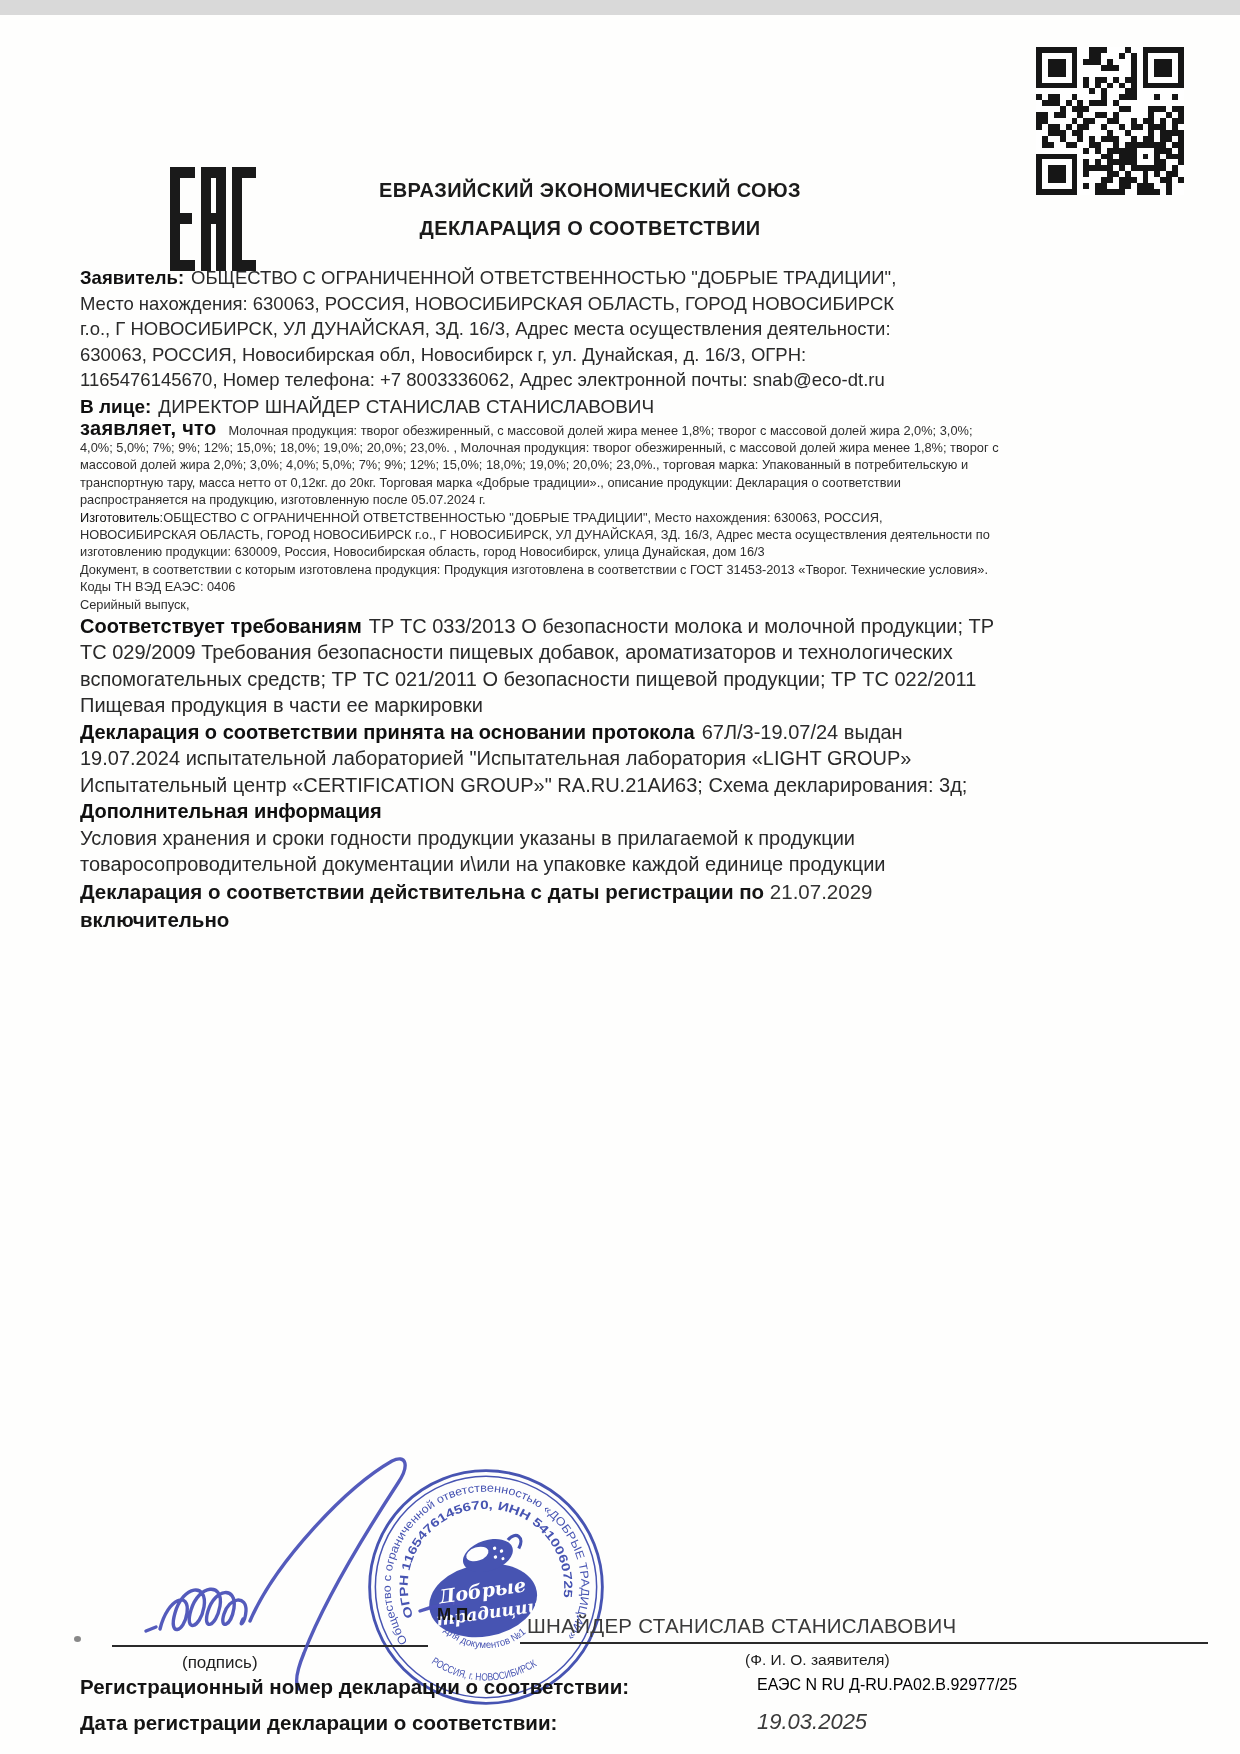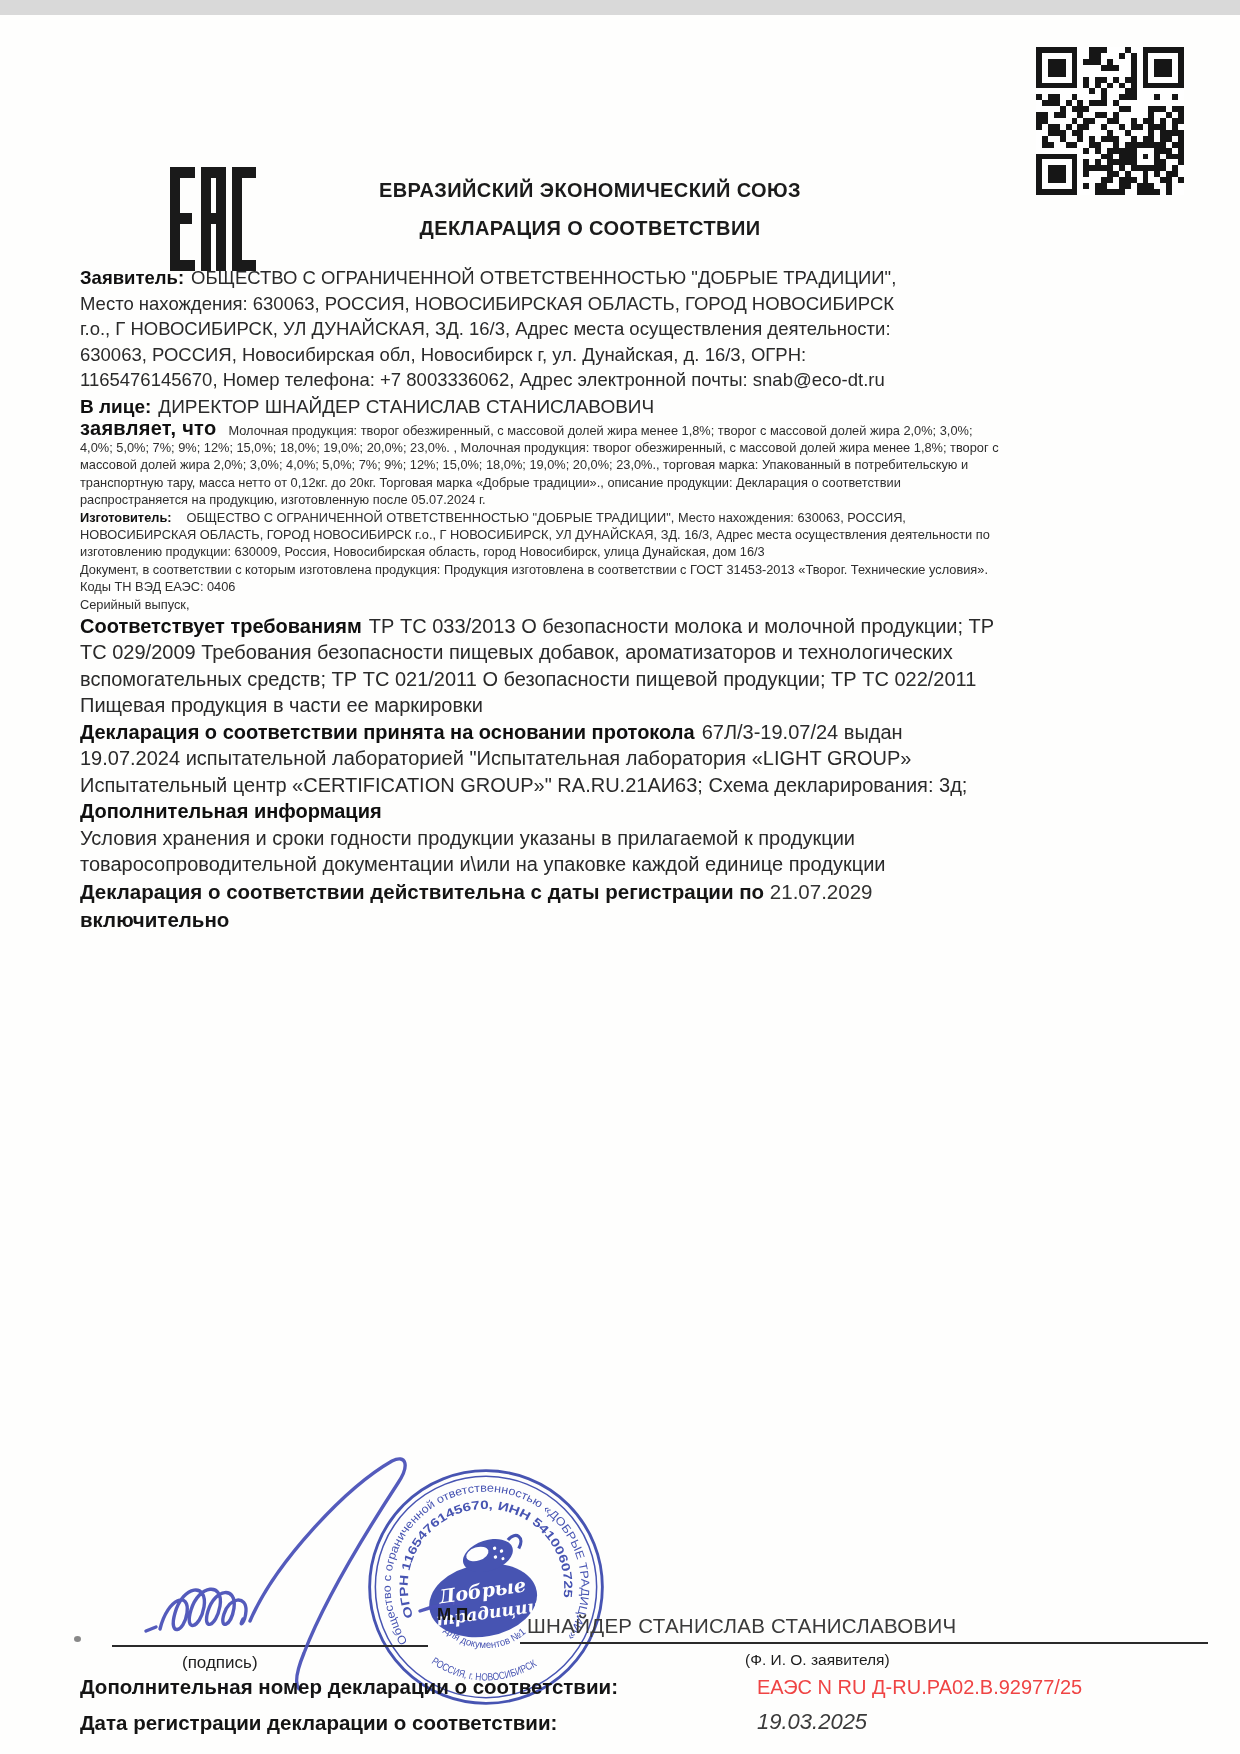--- a/index.html
+++ b/index.html
@@ -13,39 +13,39 @@
   .t1{font-size:20px;letter-spacing:.4px;}
   .t2{font-size:20px;margin-top:15px;letter-spacing:.4px;}
   
   .body{position:absolute;left:80px;top:250px;width:1060px;font-size:18.5px;line-height:25.5px;color:#2a2a2a;}
   .body p{margin:0;}
   .ln{display:block;}
   b.lbl{color:#0f0f0f;padding-right:7px;}
   .p-person{margin-top:3px;font-size:19px;line-height:27px;}
   .p-declare{margin-top:9px;font-size:12.8px;line-height:17.4px;color:#2e2e2e;}
   .declare-lbl{font-size:20px;font-weight:bold;color:#101010;letter-spacing:.3px;padding-right:12px;}
-  .sm-lbl{font-weight:bold;color:#101010;padding-right:15px;}
+  .sm-lbl{font-weight:normal;color:#101010;padding-right:0;}
   .p-conf{margin-top:11px;font-size:20px;line-height:26.5px;}
   .p-prot{margin-top:7px;font-size:20px;line-height:26.5px;}
   .p-add{margin-top:9px;font-size:20px;line-height:26.5px;}
   .p-add .hd{font-weight:bold;color:#0f0f0f;}
   .p-valid{margin-top:15px;font-size:20.5px;line-height:28px;font-weight:bold;color:#141414;}
   .p-valid .date{font-weight:normal;color:#333;}
   
   .stamp{position:absolute;left:362px;top:1446px;width:248px;height:252px;z-index:1;opacity:.93;}
   .signature{position:absolute;left:100px;top:1428px;width:400px;height:252px;z-index:3;}
   .ink{fill:none;stroke:#4b52b8;stroke-width:3.4;stroke-linecap:round;stroke-linejoin:round;opacity:.95;}
   .mp{position:absolute;left:437px;top:1590px;font-weight:bold;font-size:17px;color:#161616;z-index:4;}
   .fio-name{position:absolute;left:527px;top:1599px;font-size:20.5px;color:#3a3a3a;letter-spacing:.3px;z-index:4;white-space:nowrap;}
   .sig-line{position:absolute;left:112px;top:1630px;width:316px;height:2px;background:#2a2a2a;z-index:2;}
   .fio-line{position:absolute;left:520px;top:1627px;width:688px;height:2px;background:#2a2a2a;z-index:2;}
   .sig-cap{position:absolute;left:182px;top:1638px;width:170px;text-align:left;font-size:17px;color:#1e1e1e;z-index:4;}
   .fio-cap{position:absolute;left:745px;top:1636px;font-size:15.5px;color:#1e1e1e;z-index:4;}
   .reg-label{position:absolute;left:80px;top:1660px;font-size:20.5px;font-weight:bold;color:#141414;z-index:4;}
-  .reg-value{position:absolute;left:757px;top:1661px;font-size:20px;color:#ef4444;z-index:4;white-space:nowrap;}
+  .reg-value{position:absolute;left:757px;top:1661px;font-size:16px;color:#000000;z-index:4;white-space:nowrap;}
   .date-label{position:absolute;left:80px;top:1696px;font-size:20.5px;font-weight:bold;color:#141414;z-index:4;}
   .date-value{position:absolute;left:757px;top:1694px;font-size:22px;color:#3b3b3b;z-index:4;font-style:italic;}
   .speck{position:absolute;left:74px;top:1621px;width:7px;height:6px;border-radius:50%;background:#555;opacity:.7;}
 </style>
 </head>
 <body>
 
 <div class="page">
 
   <svg class="eac" width="86" height="104" viewBox="0 0 86 104">
@@ -386,18 +386,18 @@
     <path class="ink" d="M320,168 C336,162 352,160 366,160"></path>
   </svg>
 
   <div class="speck"></div>
   <div class="sig-line"></div>
   <div class="fio-line"></div>
   <div class="mp">М.П.</div>
   <div class="fio-name">ШНАЙДЕР СТАНИСЛАВ СТАНИСЛАВОВИЧ</div>
   <div class="sig-cap">(подпись)</div>
   <div class="fio-cap">(Ф. И. О. заявителя)</div>
-  <div class="reg-label">Дополнительная номер декларации о соответствии:</div>
+  <div class="reg-label">Регистрационный номер декларации о соответствии:</div>
   <div class="reg-value">ЕАЭС N RU Д-RU.РА02.В.92977/25</div>
   <div class="date-label">Дата регистрации декларации о соответствии:</div>
   <div class="date-value">19.03.2025</div>
 
 </div>
 
 </body></html>

